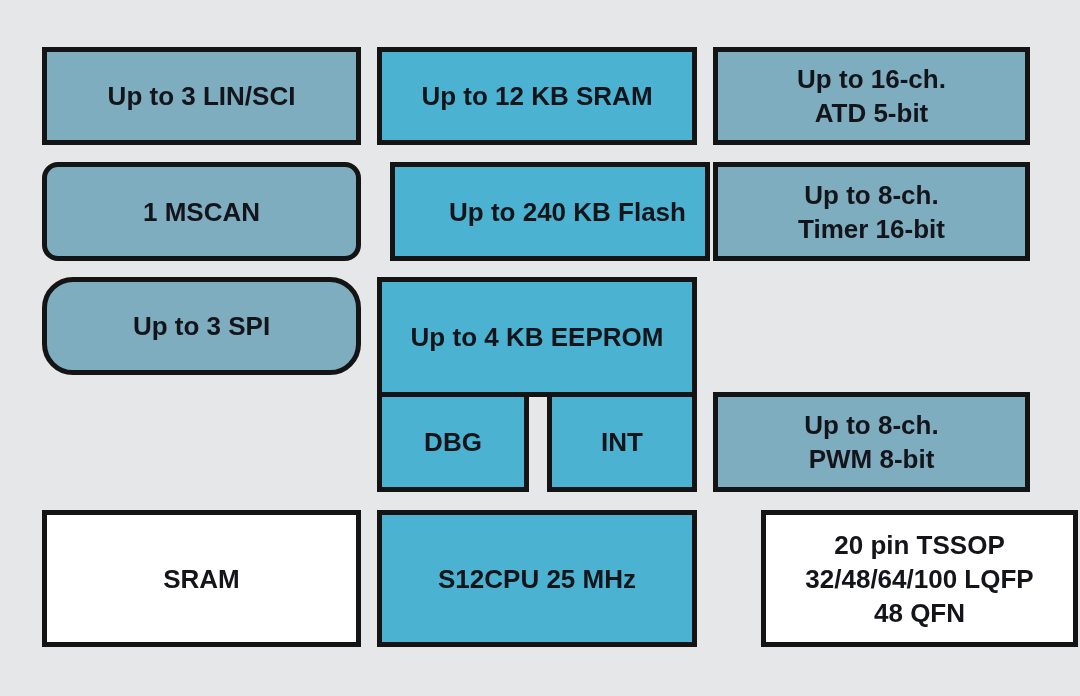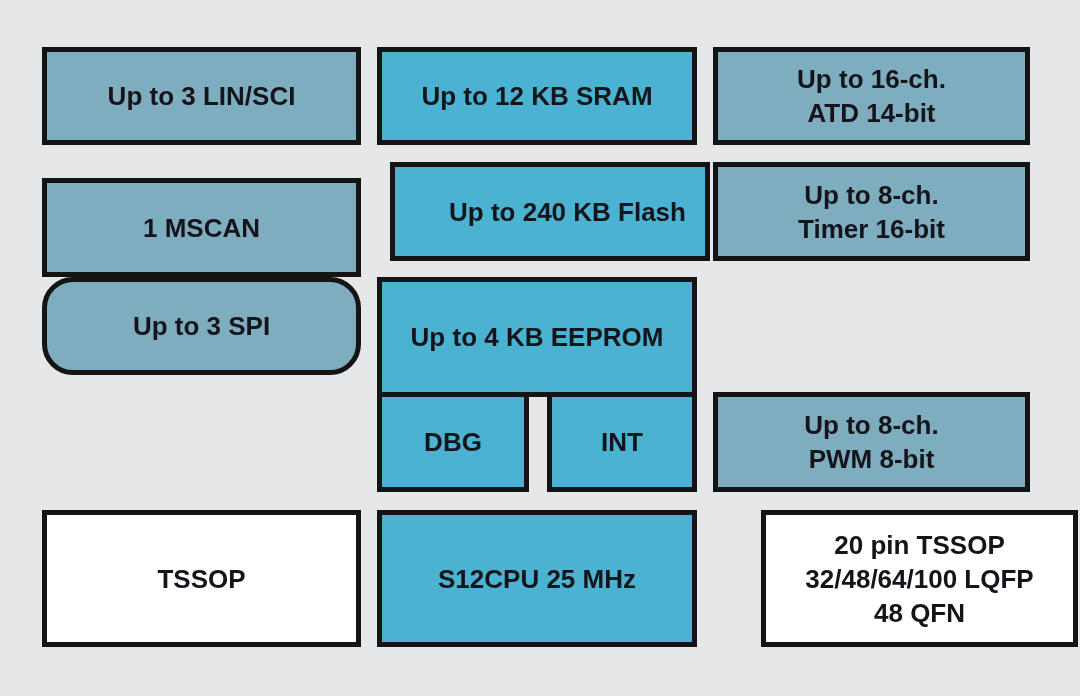--- a/index.html
+++ b/index.html
@@ -35,21 +35,21 @@
     color: var(--text);
     white-space: pre-line;
   }
   .steel { background: var(--steel); }
   .teal  { background: var(--teal); }
   .white { background: var(--white); }
 
   .b-linsci { left:  42px; top:  47px; width: 319px; height:  98px; }
   .b-sram   { left: 377px; top:  47px; width: 320px; height:  98px; }
   .b-atd    { left: 713px; top:  47px; width: 317px; height:  98px; }
-  .b-mscan  { left:  42px; top: 178px; width: 319px; height:  99px; }
+  .b-mscan  { left:  42px; top: 162px; width: 319px; height:  99px; border-radius: 16px; }
   .b-flash  { left: 390px; top: 162px; width: 320px; height:  99px; padding-left: 35px; }
   .b-timer  { left: 713px; top: 162px; width: 317px; height:  99px; }
   .b-spi    { left:  42px; top: 277px; width: 319px; height:  98px; border-radius: 31px; }
   .b-eeprom { left: 377px; top: 277px; width: 320px; height:  120px; }
   .b-dbg    { left: 377px; top: 392px; width: 152px; height: 100px; }
   .b-int    { left: 547px; top: 392px; width: 150px; height: 100px; }
   .b-pwm    { left: 713px; top: 392px; width: 317px; height: 100px; }
   .b-gpio   { left:  42px; top: 510px; width: 319px; height: 137px; }
   .b-cpu    { left: 377px; top: 510px; width: 320px; height: 137px; }
   .b-pkg    { left: 713px; top: 510px; width: 317px; height: 137px; margin-left: 48px; }
@@ -62,21 +62,21 @@
   <div class="blk steel b-linsci">
     <span class="lbl">Up to 3 LIN/SCI</span>
   </div>
 
   <div class="blk teal b-sram">
     <span class="lbl">Up to 12 KB SRAM</span>
   </div>
 
   <div class="blk steel b-atd">
     <span class="lbl">Up to 16-ch.
-ATD 14-bit</span>
+ATD 5-bit</span>
   </div>
 
   <div class="blk steel b-mscan">
     <span class="lbl">1 MSCAN</span>
   </div>
 
   <div class="blk teal b-flash">
     <span class="lbl">Up to 240 KB Flash</span>
   </div>
 
@@ -100,21 +100,21 @@
   <div class="blk teal b-dbg">
     <span class="lbl">DBG</span>
   </div>
 
   <div class="blk steel b-pwm">
     <span class="lbl">Up to 8-ch.
 PWM 8-bit</span>
   </div>
 
   <div class="blk white b-gpio">
-    <span class="lbl">TSSOP</span>
+    <span class="lbl">SRAM</span>
   </div>
 
   <div class="blk teal b-cpu">
     <span class="lbl">S12CPU 25 MHz</span>
   </div>
 
   <div class="blk white b-pkg">
     <span class="lbl">20 pin TSSOP
 32/48/64/100 LQFP
 48 QFN</span>

